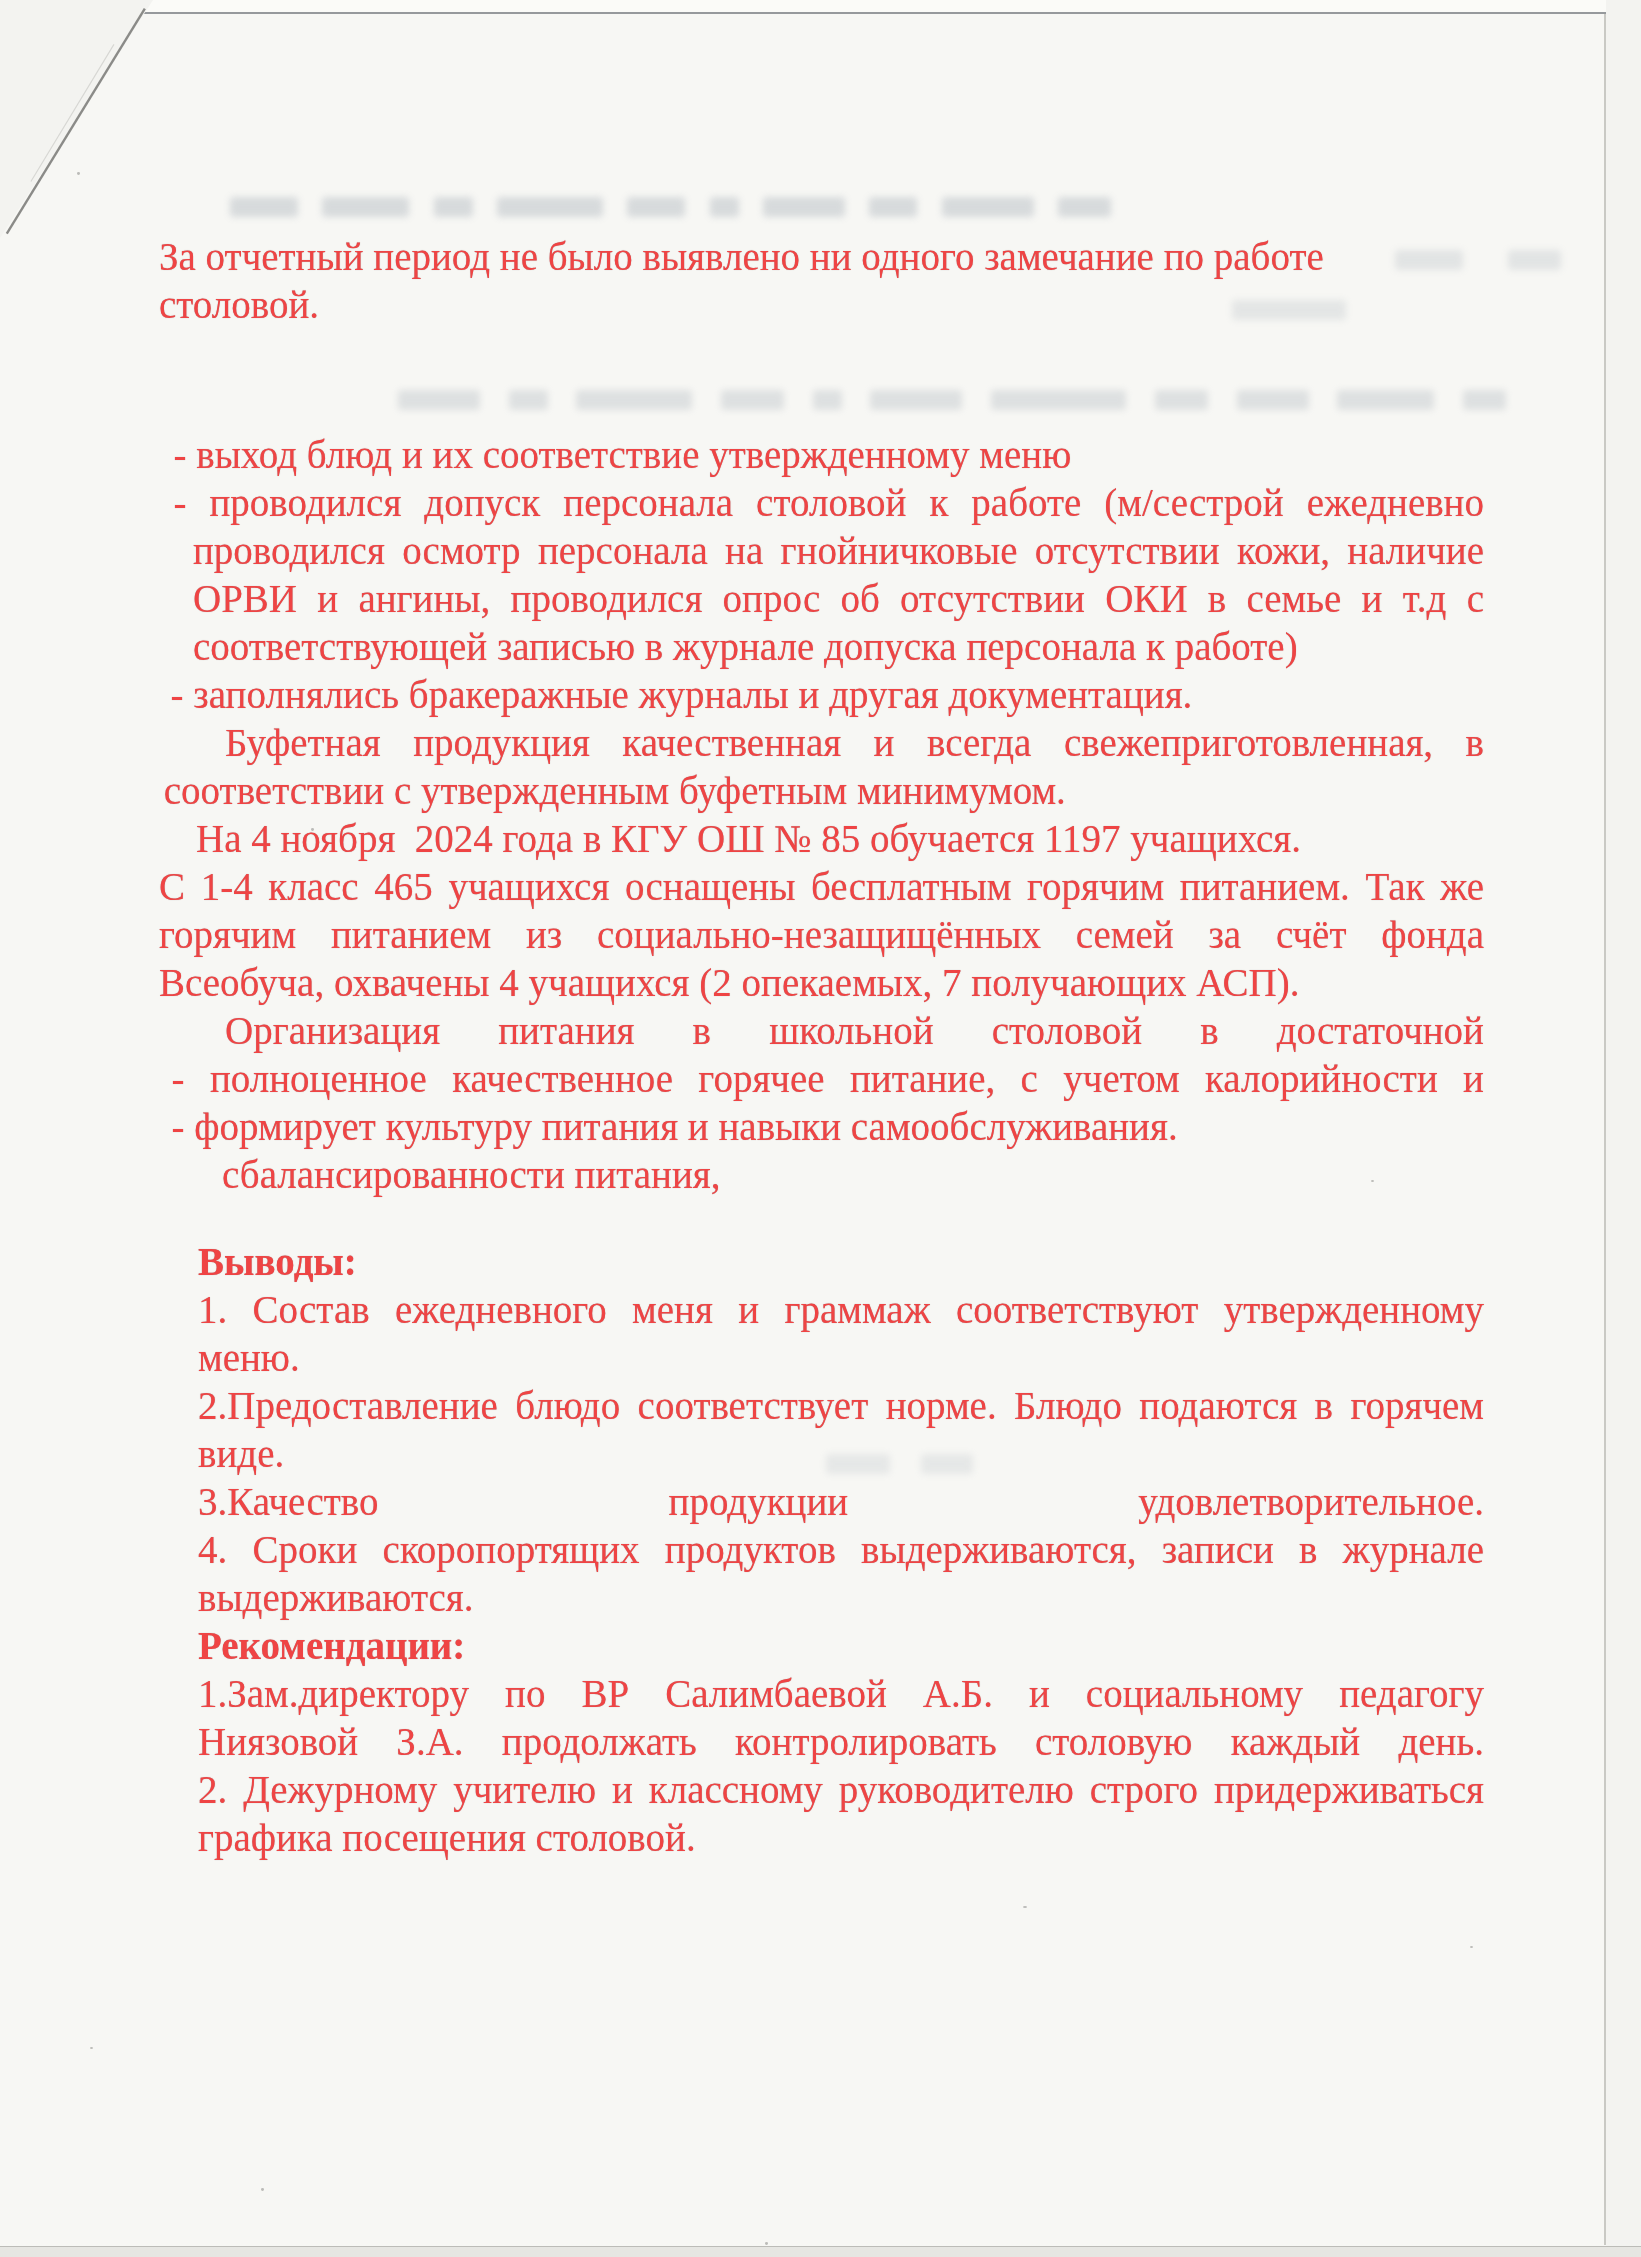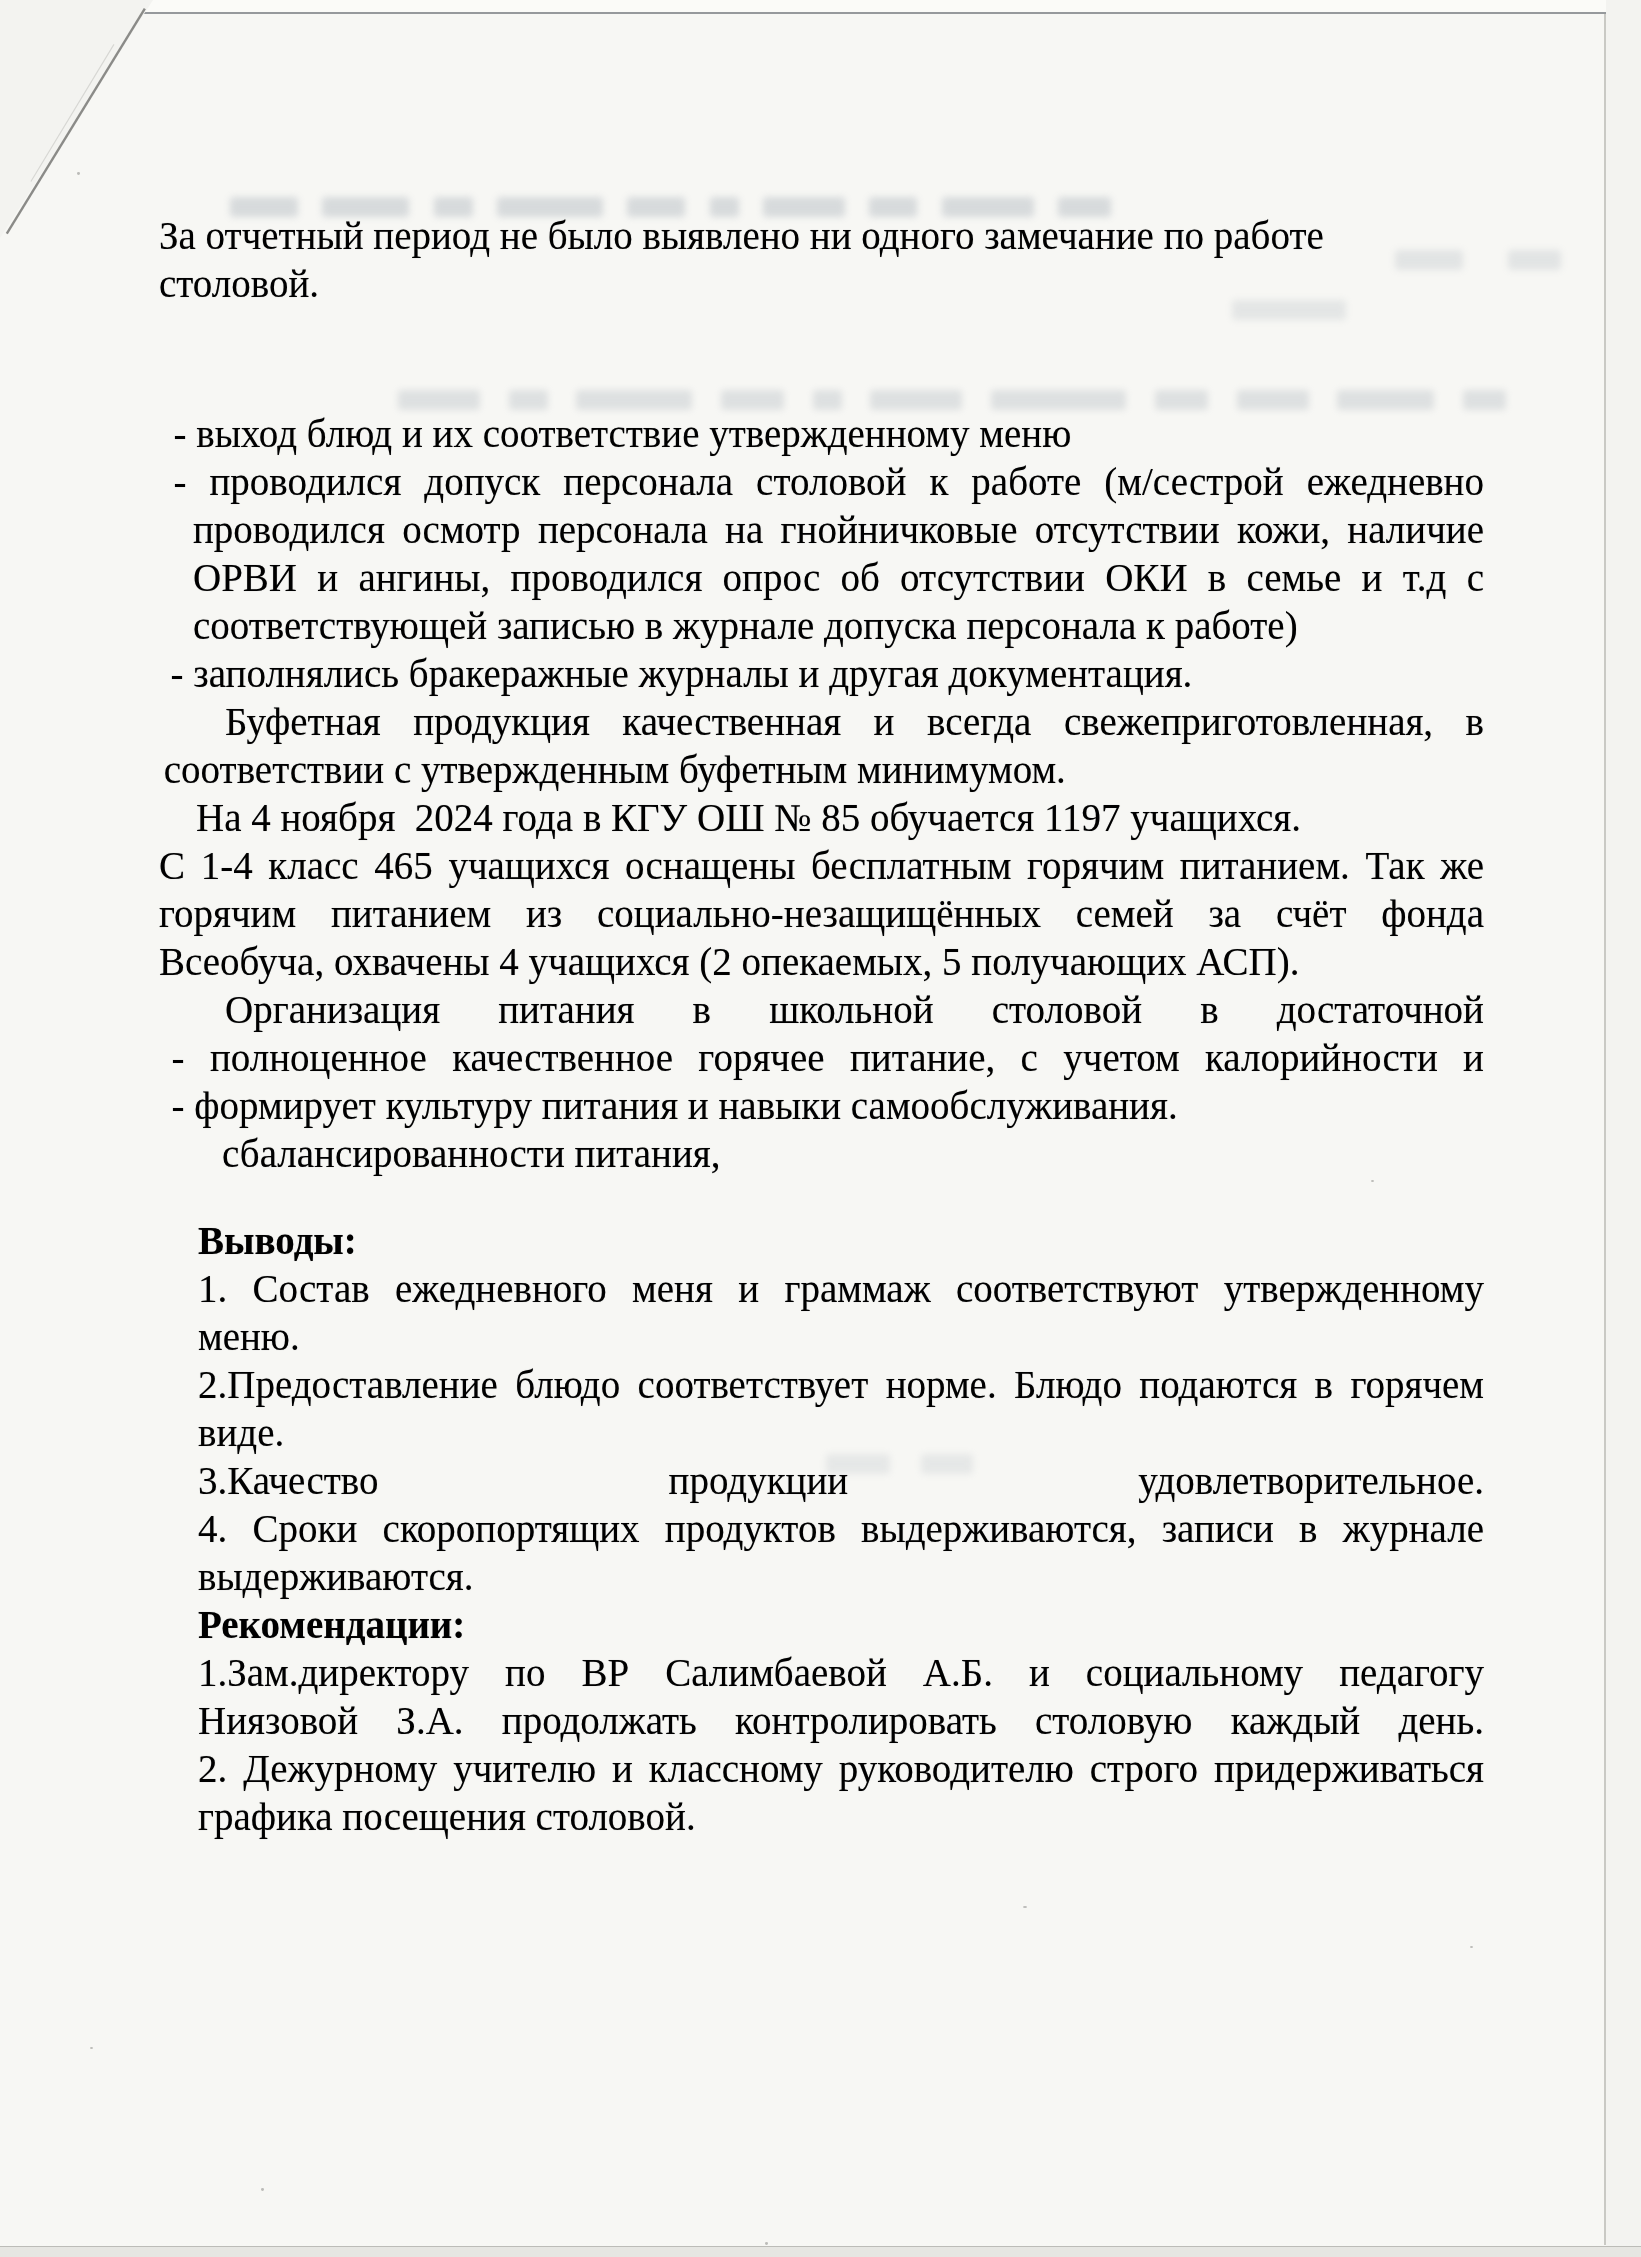--- a/index.html
+++ b/index.html
@@ -29,22 +29,22 @@
   .bleed{
     position:absolute;display:flex;justify-content:space-between;align-items:center;
     height:31px;filter:blur(3.9px);opacity:.28;
   }
   .bleed i{display:block;height:20px;background:#8f9aa6;border-radius:2.9px;}
 
   .speck{position:absolute;background:#8a8a86;border-radius:50%;opacity:.55;}
 
   
   .textblock{
-    position:absolute;left:159px;top:212px;width:1325px;
-    color:#000000;
+    position:absolute;left:159px;top:233px;width:1325px;
+    color:#ef4444;
     filter:blur(0.3px);
   }
   .ln{
     min-height:48px;line-height:48px;font-size:39px;
     white-space:pre;
     text-shadow:0 0 0.8px rgba(56,58,62,.45);
   }
   .j{text-align:justify;text-align-last:justify;white-space:normal;}
   .b{font-weight:bold;}
   .sp{width:100%;}
@@ -123,21 +123,21 @@
     <div class="ln j" style="padding-left:14.5px">- проводился допуск персонала столовой к работе (м/сестрой ежедневно</div>
     <div class="ln j" style="padding-left:34px">проводился осмотр персонала на гнойничковые отсутствии кожи, наличие</div>
     <div class="ln j" style="padding-left:34px">ОРВИ и ангины, проводился опрос об отсутствии ОКИ в семье и т.д с</div>
     <div class="ln" style="padding-left:34px">соответствующей записью в журнале допуска персонала к работе)</div>
     <div class="ln" style="padding-left:11.6px">- заполнялись бракеражные журналы и другая документация.</div>
     <div class="ln j" style="padding-left:66px">Буфетная продукция качественная и всегда свежеприготовленная, в</div>
     <div class="ln" style="padding-left:4.8px">соответствии с утвержденным буфетным минимумом.</div>
     <div class="ln" style="padding-left:37px">На 4 ноября  2024 года в КГУ ОШ № 85 обучается 1197 учащихся.</div>
     <div class="ln j">С 1-4 класс 465 учащихся оснащены бесплатным горячим питанием. Так же</div>
     <div class="ln j">горячим питанием из социально-незащищённых семей за счёт фонда</div>
-    <div class="ln">Всеобуча, охвачены 4 учащихся (2 опекаемых, 5 получающих АСП).</div>
+    <div class="ln">Всеобуча, охвачены 4 учащихся (2 опекаемых, 7 получающих АСП).</div>
     <div class="ln j" style="padding-left:66px">Организация питания в школьной столовой в достаточной</div>
     <div class="ln j" style="padding-left:12.6px">- полноценное качественное горячее питание, с учетом калорийности и</div>
     <div class="ln" style="padding-left:12.6px">- формирует культуру питания и навыки самообслуживания.</div>
     <div class="ln" style="padding-left:63px">сбалансированности питания,</div>
     <div class="sp" style="height:39px"></div>
     <div class="ln b" style="padding-left:39px">Выводы:</div>
     <div class="ln j" style="padding-left:39px">1. Состав ежедневного меня и граммаж соответствуют утвержденному</div>
     <div class="ln" style="padding-left:39px">меню.</div>
     <div class="ln j" style="padding-left:39px">2.Предоставление блюдо соответствует норме. Блюдо подаются в горячем</div>
     <div class="ln" style="padding-left:39px">виде.</div>

